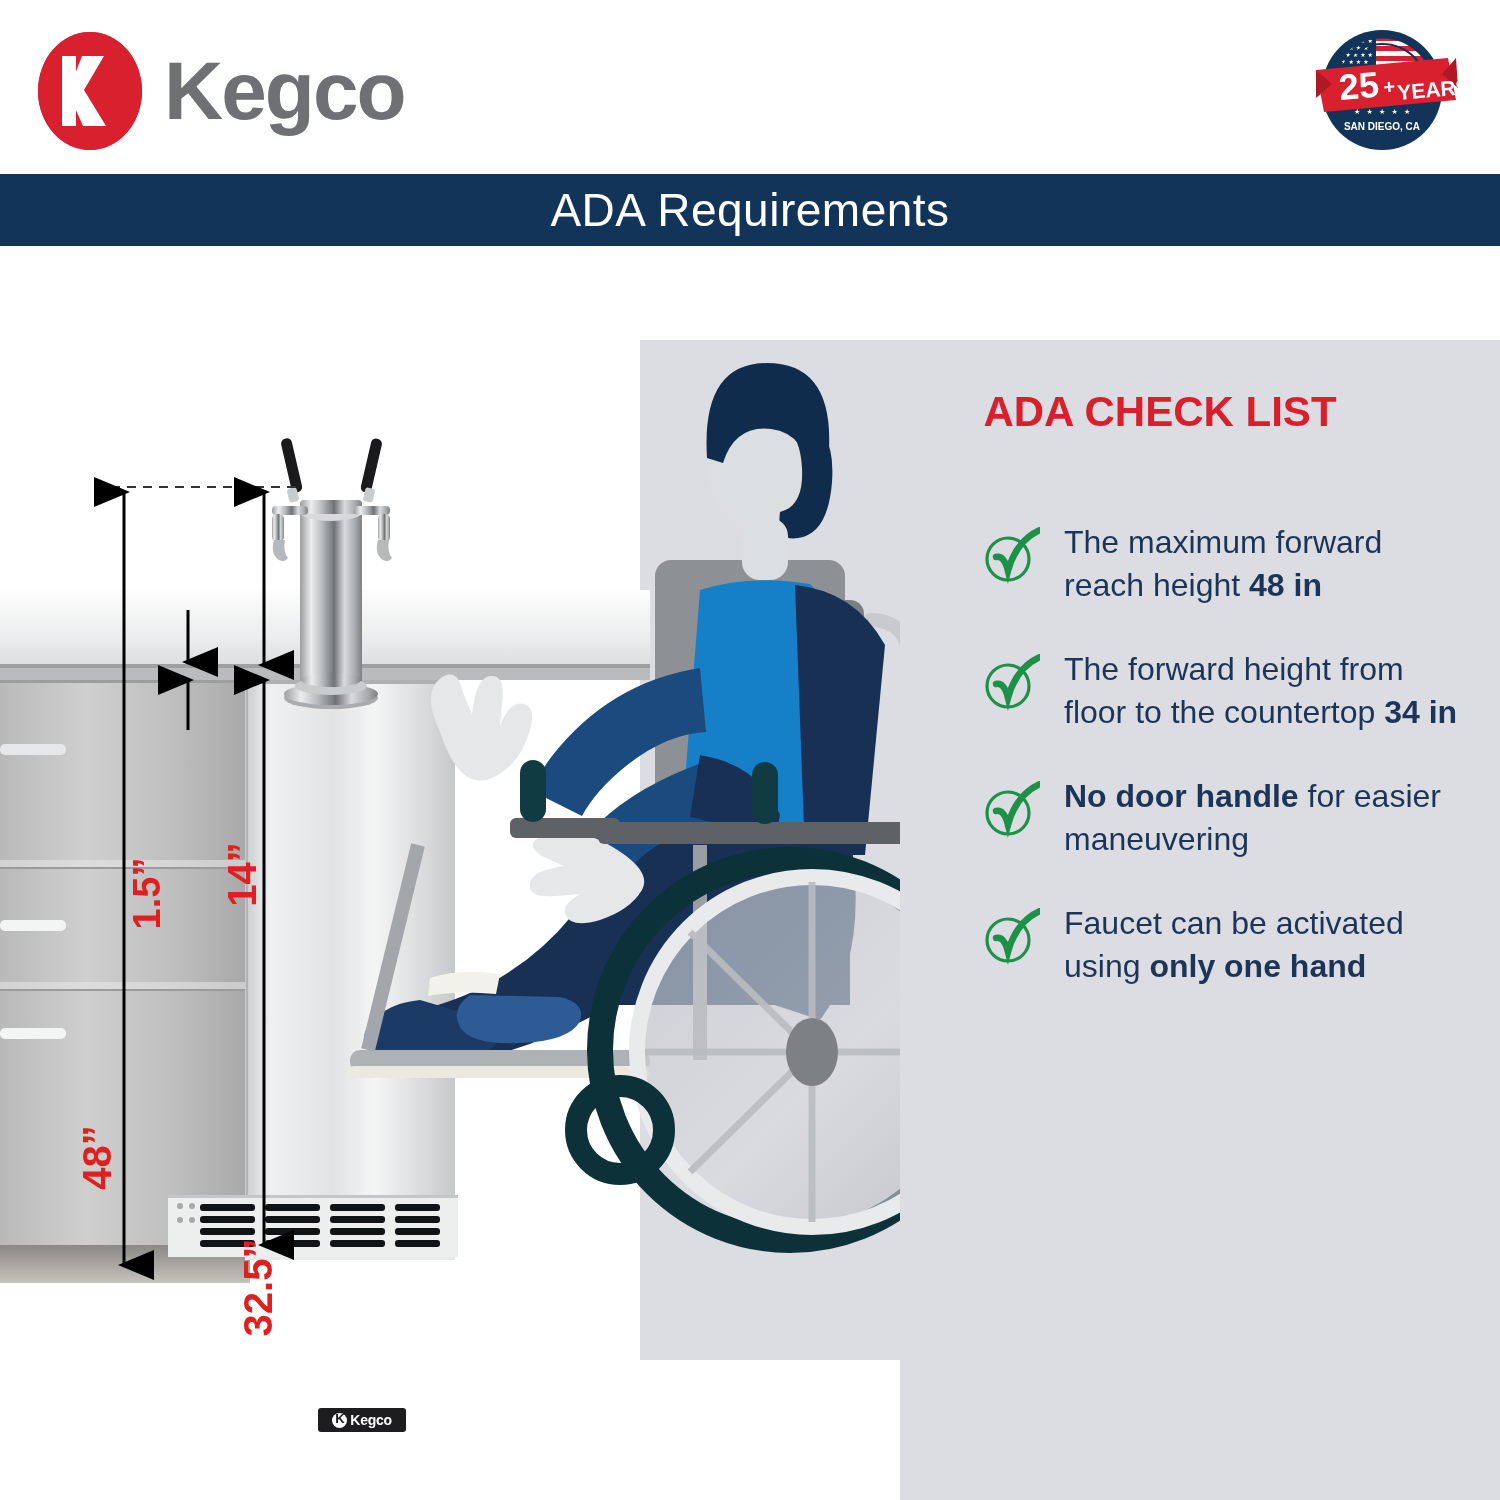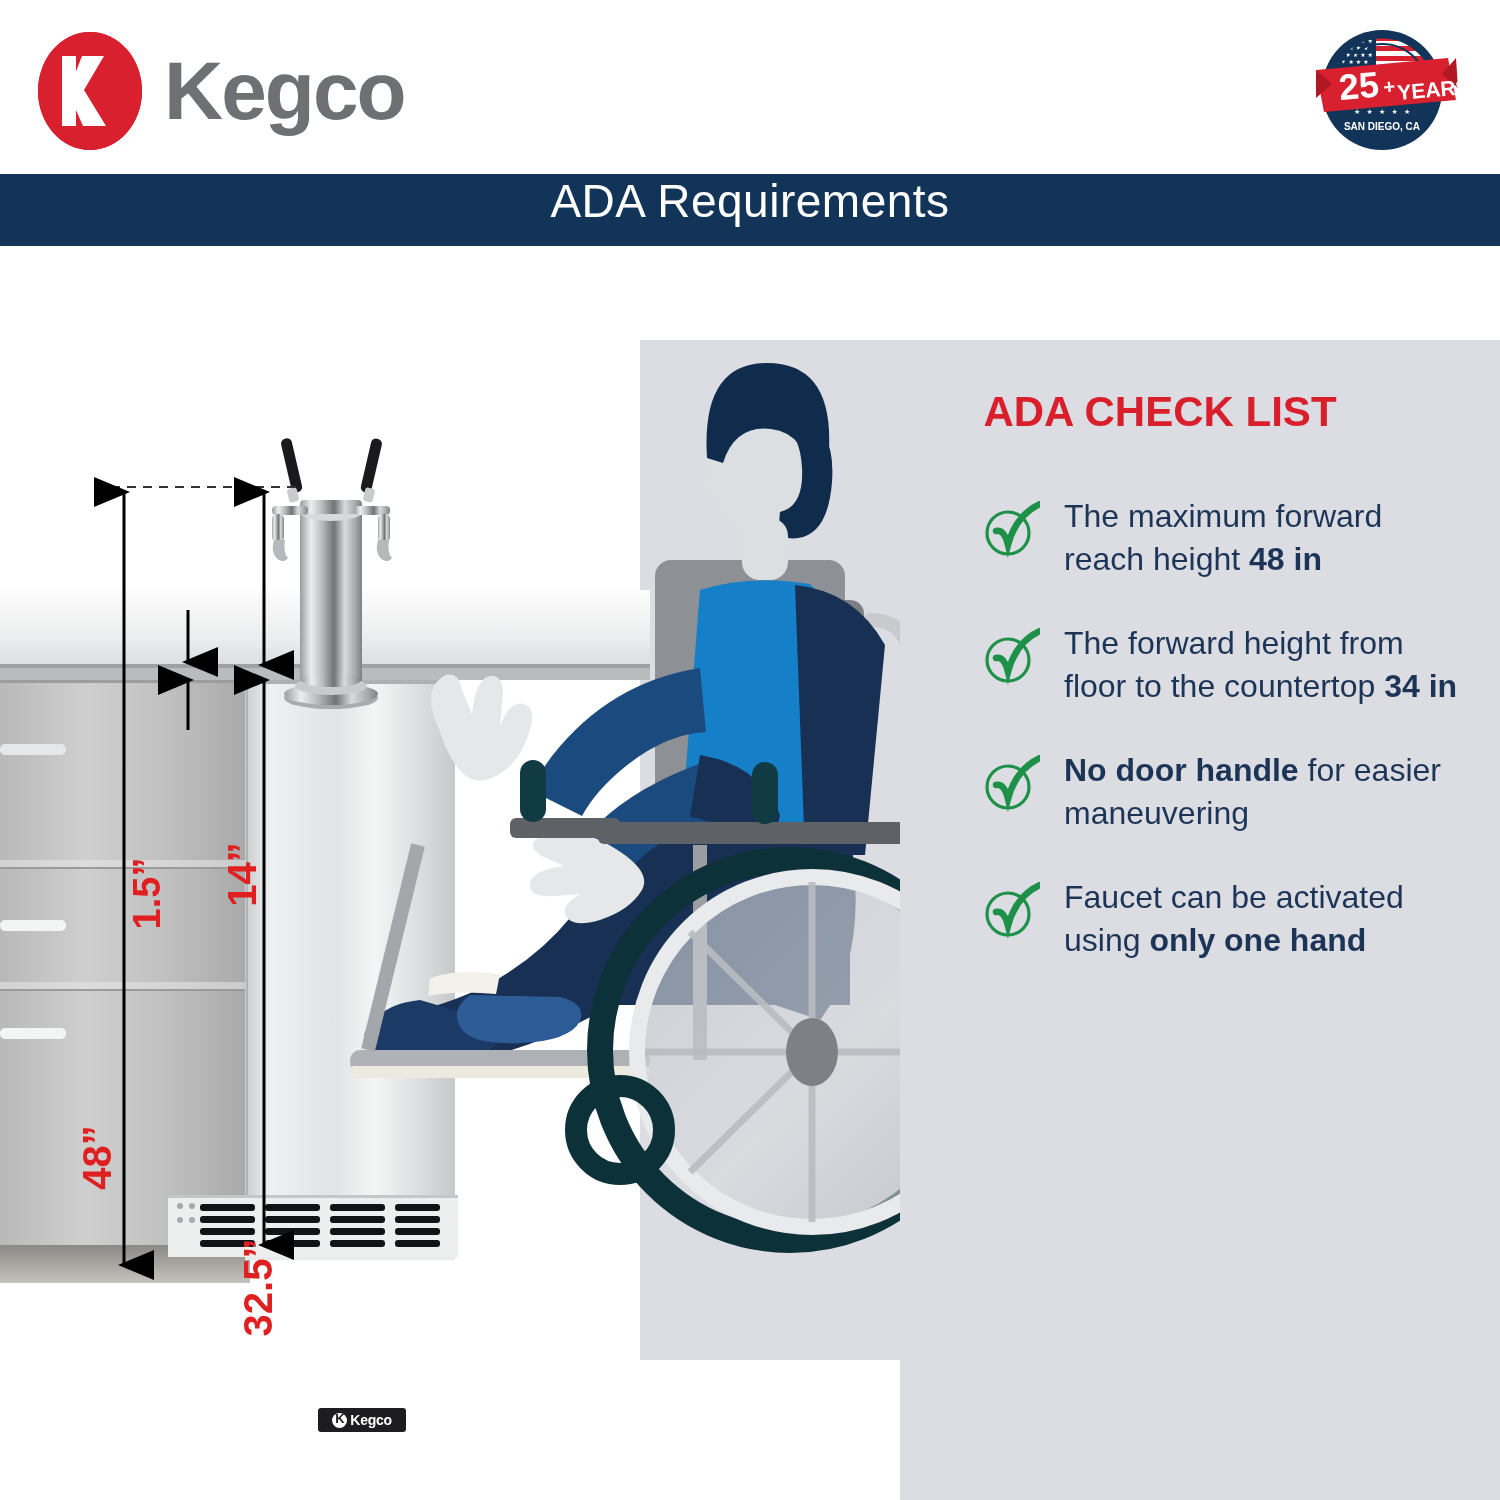--- a/index.html
+++ b/index.html
@@ -34,41 +34,41 @@
   
   #badge {
     position:absolute; right:40px; top:22px;
     width:150px; height:140px;
   }
 
   
   #titlebar {
     position:absolute; left:0; top:174px; width:1500px; height:72px;
     background:#123459;
-    display:flex; justify-content:center;
+    display:flex; align-items:center; justify-content:center;
   }
   #titlebar h1 {
     color:#ffffff; font-size:46px; font-weight:normal; letter-spacing:.5px;
   }
 
   
   #panel {
     position:absolute; left:900px; top:340px; width:600px; height:1192px;
     background:#dcdce3;
   }
   #panel-title {
     position:absolute; left:0; top:48px; width:520px;
     text-align:center;
     color:#d91f2c; font-size:42px; font-weight:bold; letter-spacing:0px;
   }
   #panel-list {
     position:absolute; left:82px; top:155px; width:500px;
   }
   .ck-item {
-    display:flex; align-items:flex-start; gap:24px; margin-bottom:42px;
+    display:flex; align-items:flex-start; gap:24px; margin-bottom:42px;margin-top:26px;
   }
   .ck-icon { flex:0 0 auto; width:58px; height:58px; margin-top:6px; }
   .ck-text {
     color:#1c3557; font-size:32px; line-height:1.33; width:400px;
   }
   .ck-text b { font-weight:bold; }
 
   
   #illus { position:absolute; left:0; top:260px; width:960px; height:1100px; }
 

